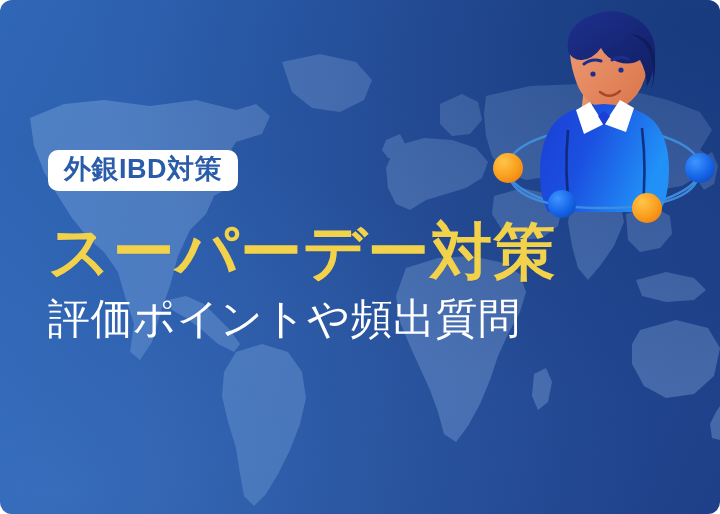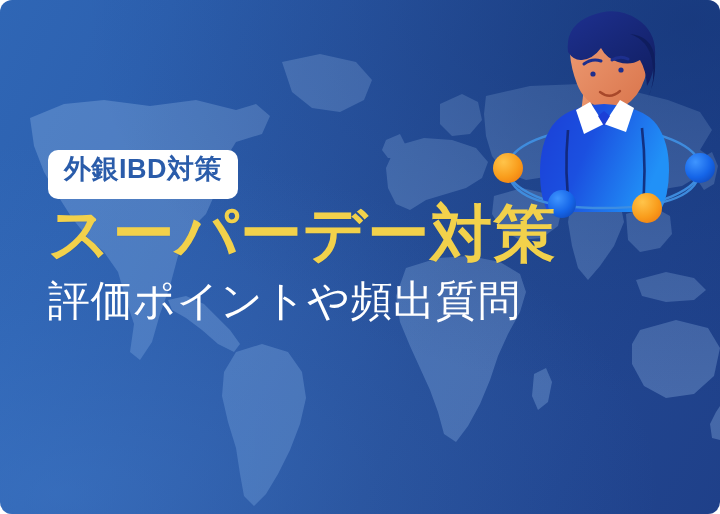--- a/index.html
+++ b/index.html
@@ -52,34 +52,34 @@
     position: absolute;
     left: 48px;
     top: 150px;
     width: 620px;
   }
 
   #badge {
     display: inline-block;
     background: #ffffff;
     border-radius: 10px;
-    padding: 6px 16px 16px 16px;
+    padding: 6px 16px 8px 16px;
     line-height: 1;
   }
   #badge-label {
     display: block;
     font-size: 27px;
     font-weight: 700;
     color: #2a5caa;
     letter-spacing: 0.5px;
     white-space: nowrap;
   }
 
   #main-title {
-    margin-top: 3px;
+    margin-top: 29px;
     font-size: 62px;
     font-weight: 800;
     color: #f2d14b;
     letter-spacing: 1px;
     line-height: 1.04;
     white-space: nowrap;
     text-shadow: 0 1px 0 rgba(0,0,0,0.06);
   }
 
   #subtitle {

